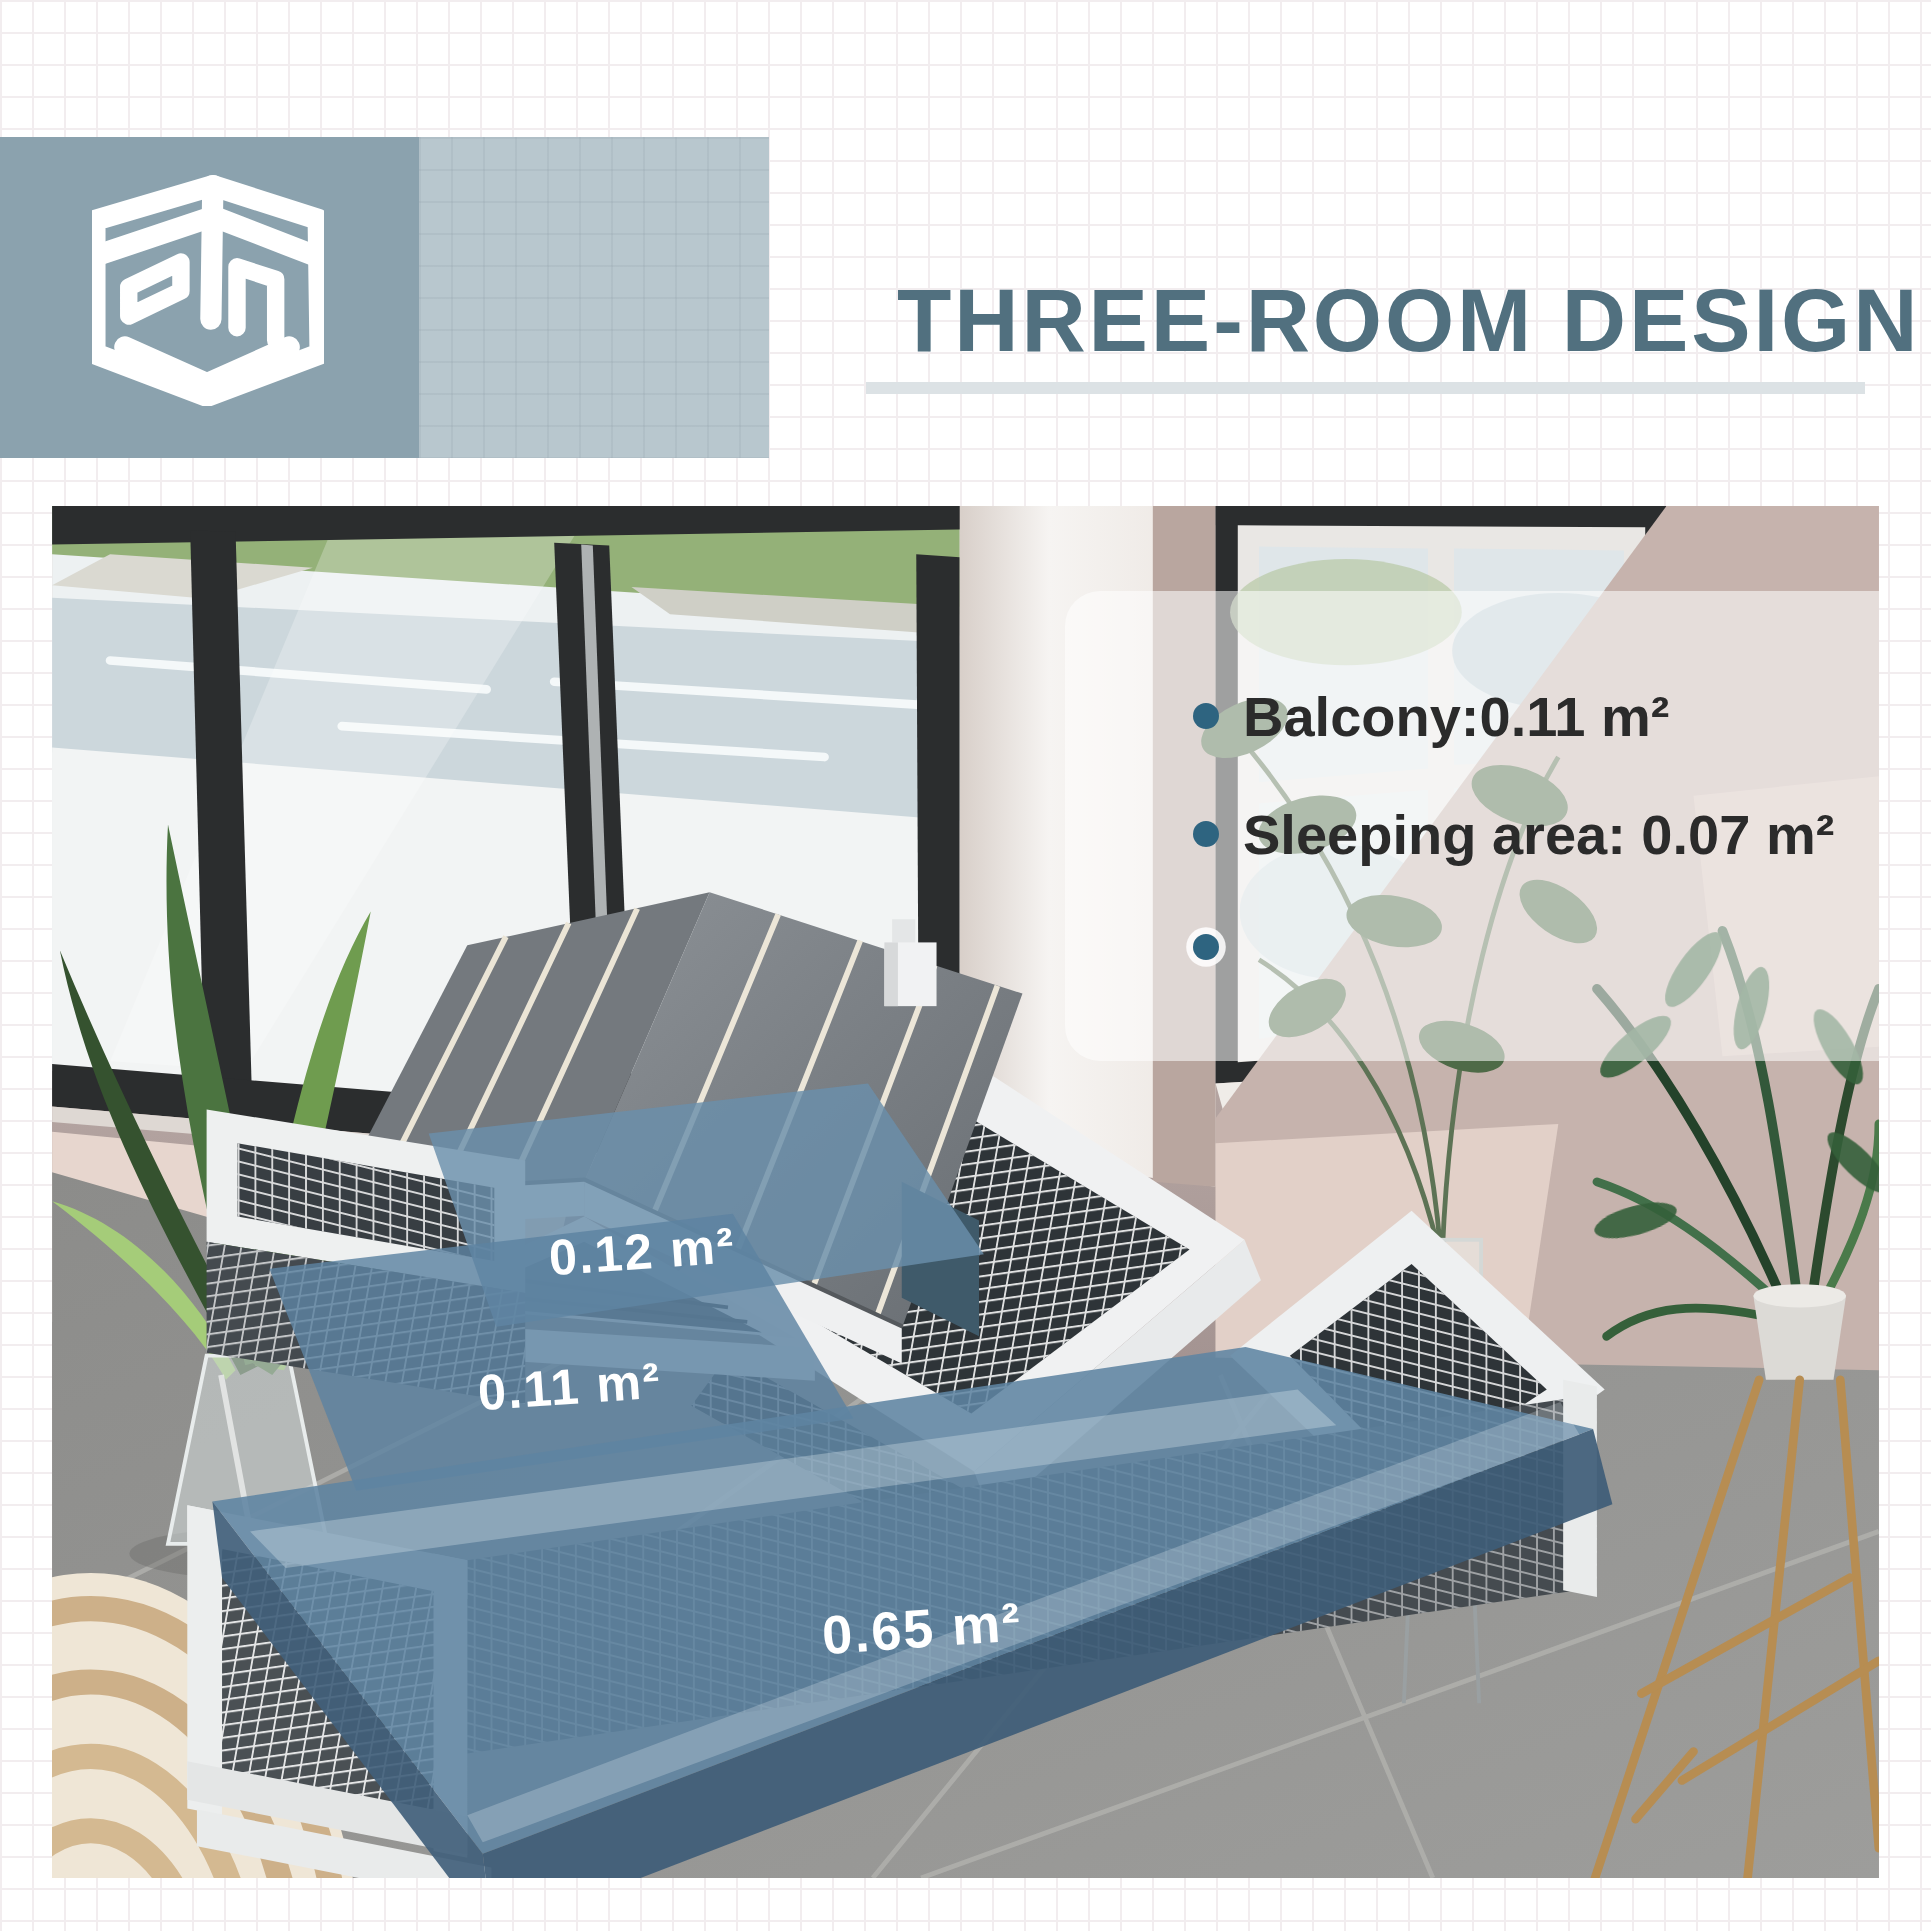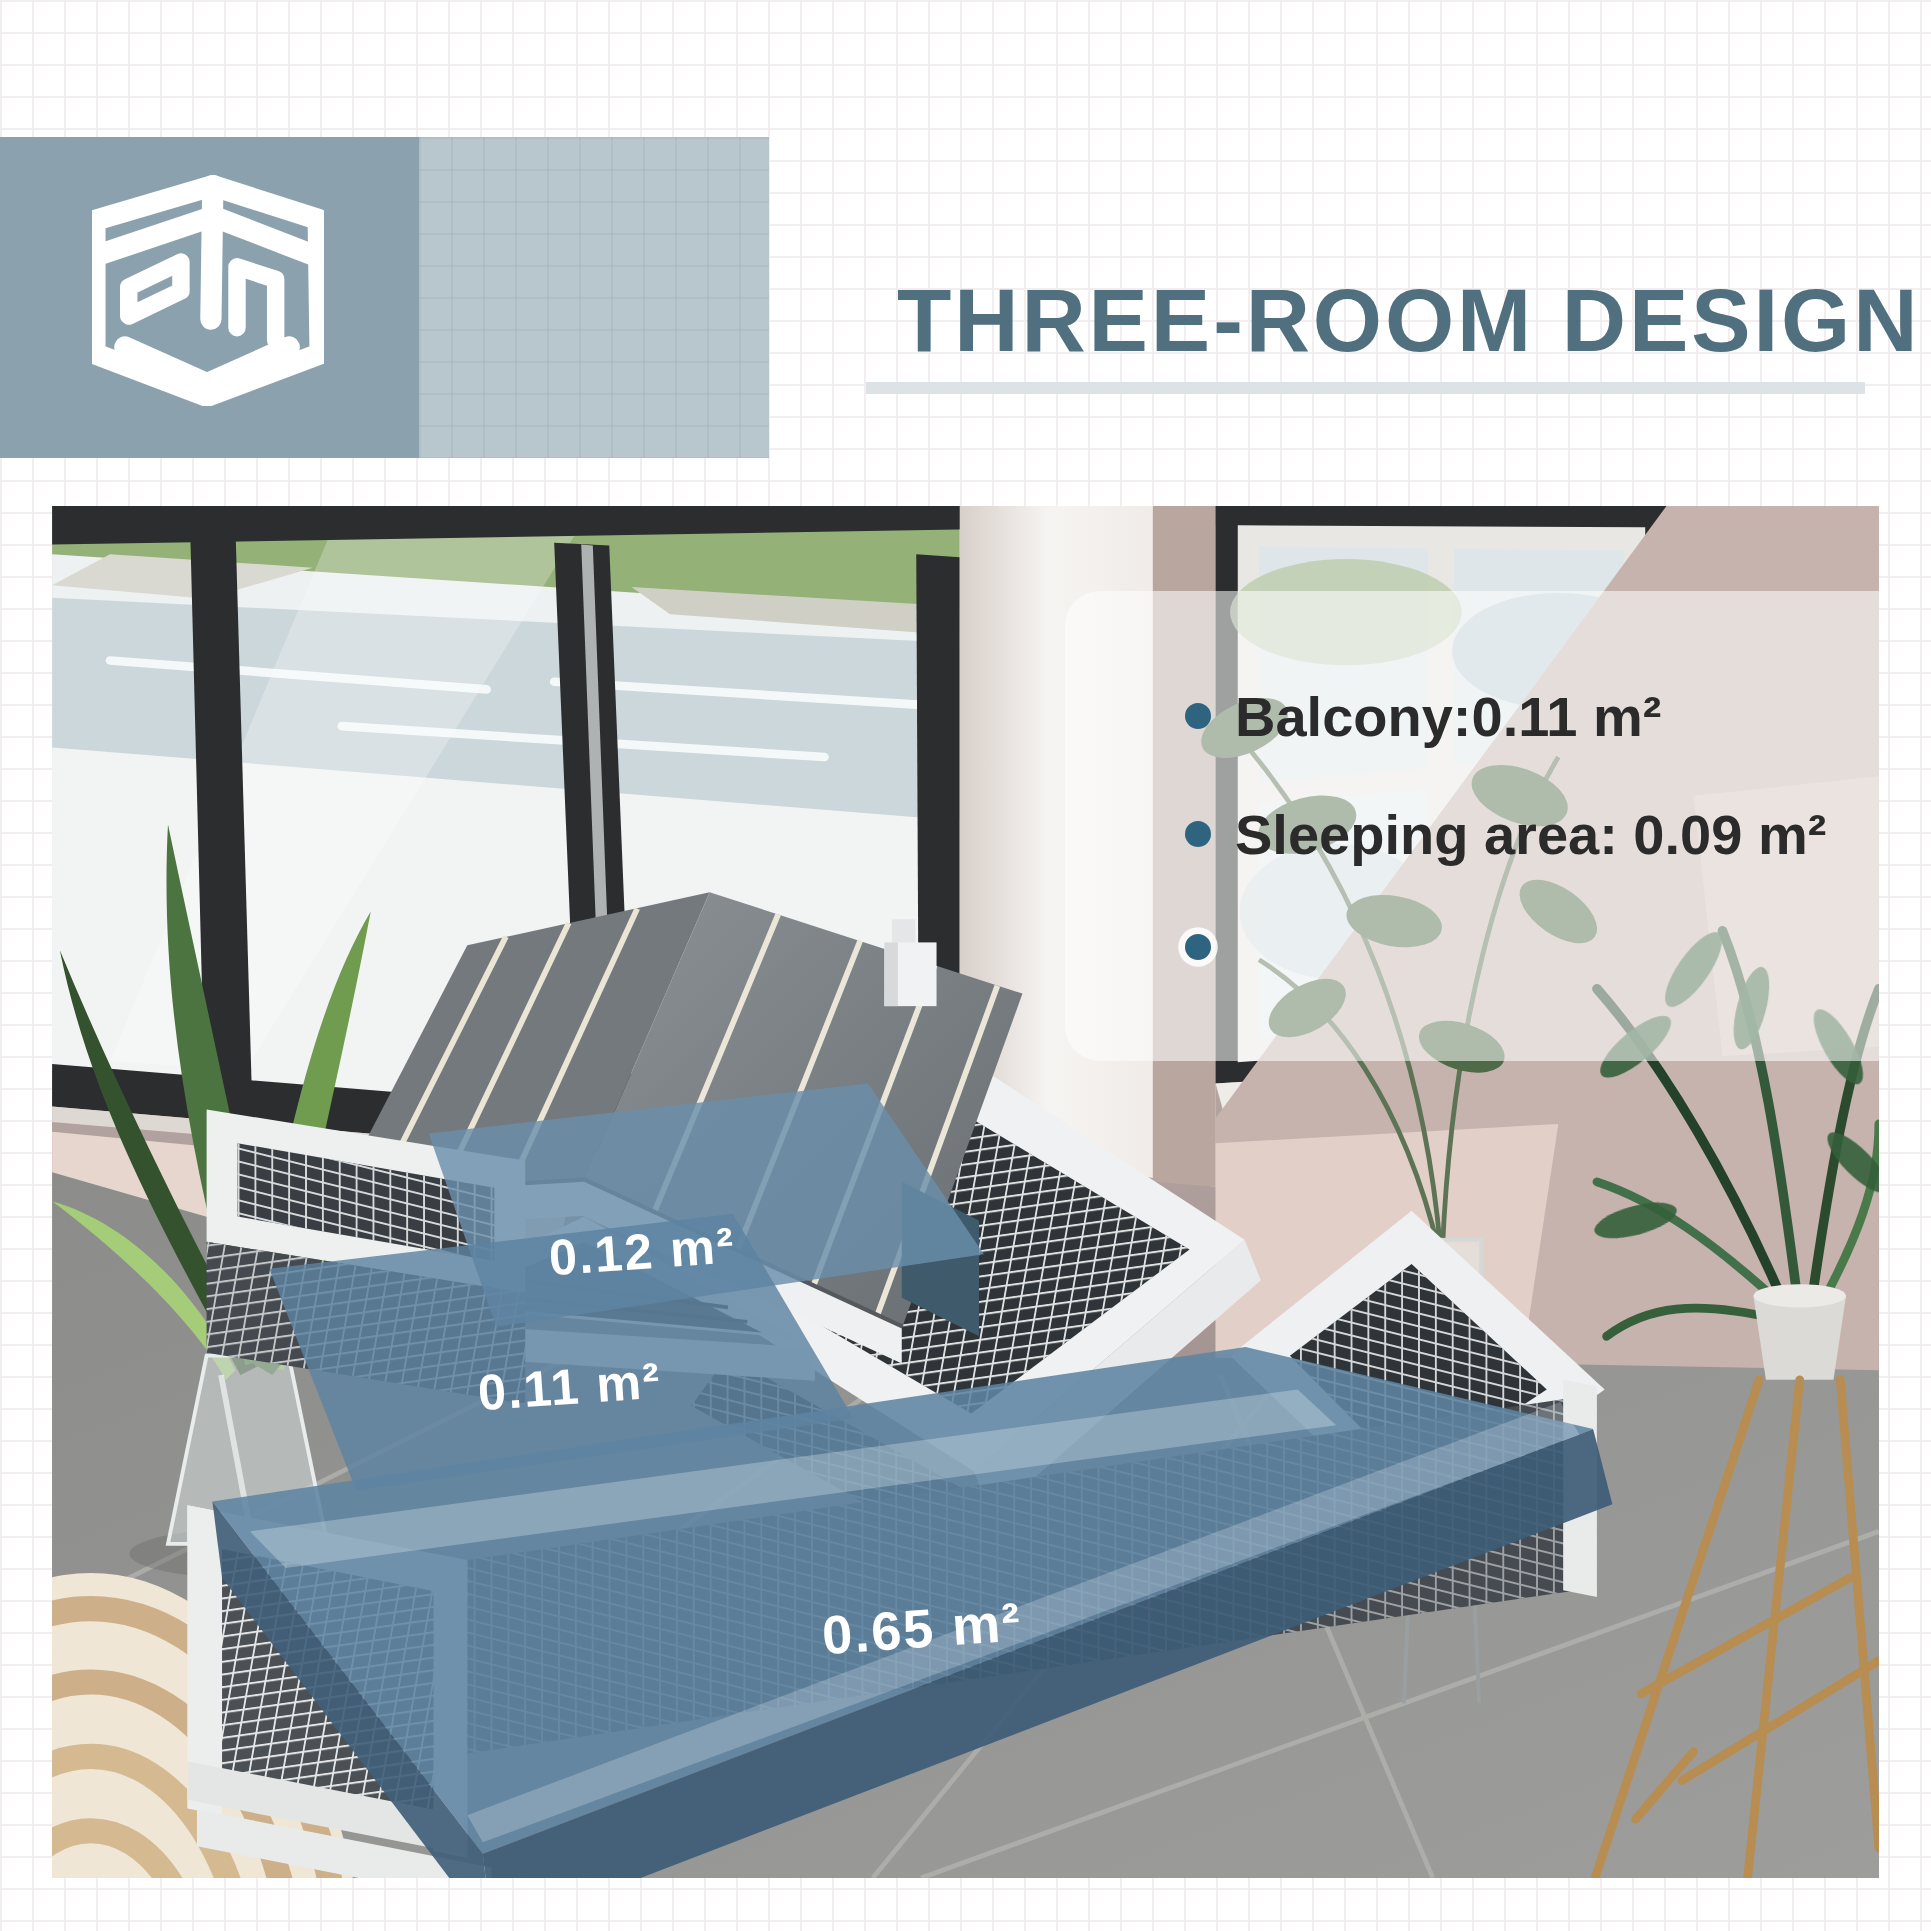--- a/index.html
+++ b/index.html
@@ -22,21 +22,21 @@
     position:absolute;left:881px;top:253px;margin:16px;
     font-size:89px;font-weight:700;letter-spacing:2.9px;color:#51707f;white-space:nowrap;
   }
   .title-underline{position:absolute;left:866px;top:382px;width:999px;height:11.6px;background:#dce2e5;}
   .photo{position:absolute;left:52px;top:506px;width:1827px;height:1372px;overflow:hidden;background:#b7a7a2;}
   .photo svg{position:absolute;left:0;top:0;}
   .feature-panel{
     position:absolute;left:1013px;top:85px;width:814px;height:470px;
     background:rgba(255,255,255,.55);border-radius:35px 0 0 35px;
   }
-  .feature-item{position:absolute;left:7px;height:68px;width:100%;}
+  .feature-item{position:absolute;left:15px;height:68px;width:100%;}
   .feature-item .dot{
     position:absolute;left:113px;top:20px;width:26px;height:26px;border-radius:50%;
     background:#2e6480;
   }
   .feature-item:nth-of-type(3) .dot{box-shadow:0 0 0 6.8px rgba(255,255,255,.85);}
   .feature-item .txt{
     position:absolute;left:163px;top:0;line-height:68px;
     font-size:56px;font-weight:700;color:#2b2b2b;letter-spacing:0px;white-space:nowrap;
   }
   .area-label{fill:#ffffff;font-family:"Liberation Sans",sans-serif;font-weight:700;letter-spacing:2px;}
@@ -283,21 +283,21 @@
 
     </svg>
 
     <div class="feature-panel">
       <div class="feature-item" style="top:92px;">
         <span class="dot"></span>
         <span class="txt">Balcony:0.11 m²</span>
       </div>
       <div class="feature-item" style="top:210px;">
         <span class="dot"></span>
-        <span class="txt">Sleeping area: 0.09 m²</span>
+        <span class="txt">Sleeping area: 0.07 m²</span>
       </div>
       <div class="feature-item" style="top:323px;">
         <span class="dot"></span>
       </div>
     </div>
   </div>
 
 </div>
 
 

